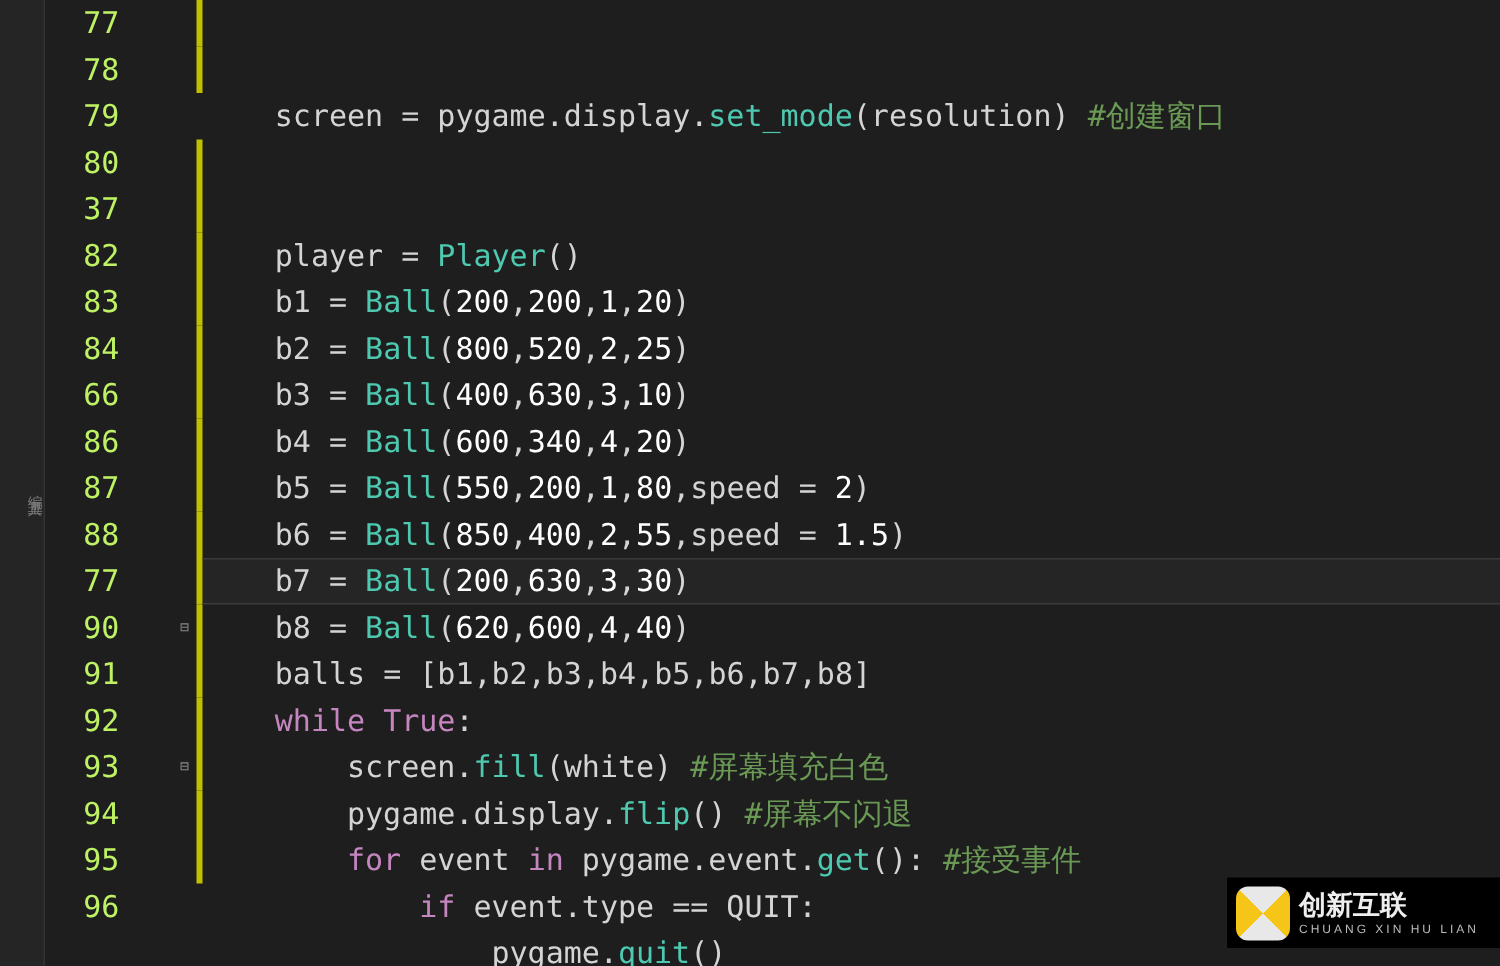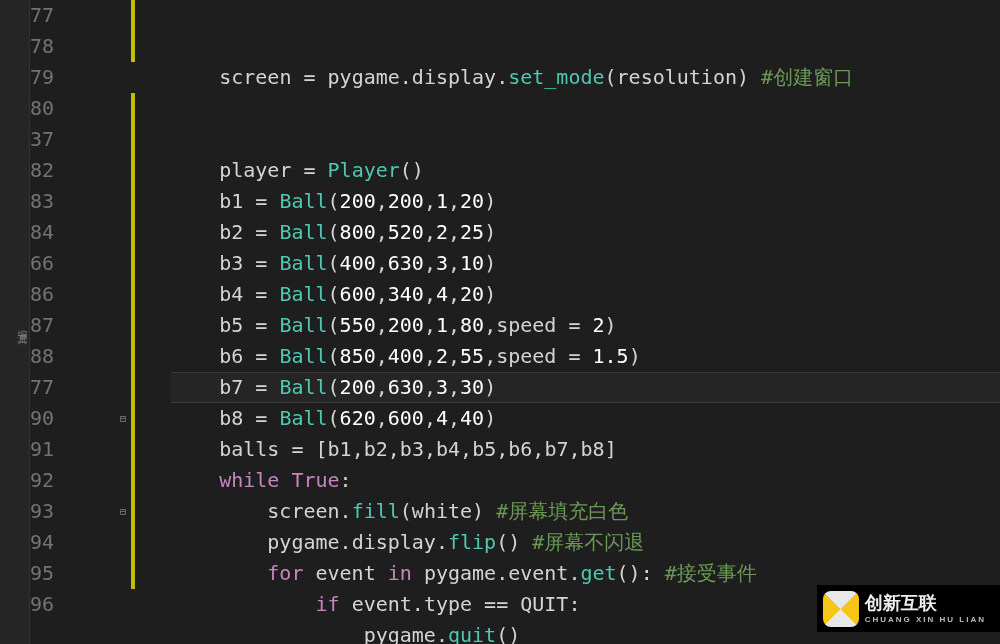--- a/index.html
+++ b/index.html
@@ -22,22 +22,22 @@
     border-right: 1px solid #333;
     color: #7a7a7a;
     font-size: 10px;
     writing-mode: vertical-rl;
     text-align: center;
     padding-top: 4px;
   }
   .gutter {
     width: 85px;
     background: #1e1e1e;
-    color: #737373;
-    text-align: left;
+    color: #bef264;
+    text-align: center;
     font-size: 20px;
     line-height: 31px;
     padding-right: 10px;
     padding-top: 0px;
   }
   .fold-col {
     width: 16px;
     background: #1e1e1e;
     font-size: 10px;
     line-height: 31px;
@@ -58,21 +58,20 @@
     background: #c0c000;
   }
   .code {
     flex: 1;
     color: #d4d4d4;
     font-size: 20px;
     line-height: 31px;
     white-space: pre;
     padding-left: 0px;
     position: relative;
-    margin-left: 36px;
   }
   .cur-line {
     position: absolute;
     left: 0; right: 0;
     height: 31px;
     border-top: 1px solid #3a3a3a;
     border-bottom: 1px solid #3a3a3a;
     background: rgba(70,70,70,0.18);
     z-index: 0;
   }
@@ -92,21 +91,21 @@
     font-family: "Microsoft YaHei", sans-serif;
     font-size: 18px;
     font-weight: 600;
     padding: 6px 14px 8px 48px;
   }
   .watermark .sub {
     display:block;
     font-size: 8px;
     letter-spacing: 2px;
     color: #bbb;
-    font-weight: 700;
+    font-weight: 400;
   }
   .watermark .logo {
     position:absolute;
     left:6px; top:6px;
     width:36px; height:36px;
     background:
       conic-gradient(from 45deg, #f5c518 0 90deg, #e8e8e8 90deg 180deg, #f5c518 180deg 270deg, #e8e8e8 270deg 360deg);
     border-radius: 8px;
   }
 </style>

